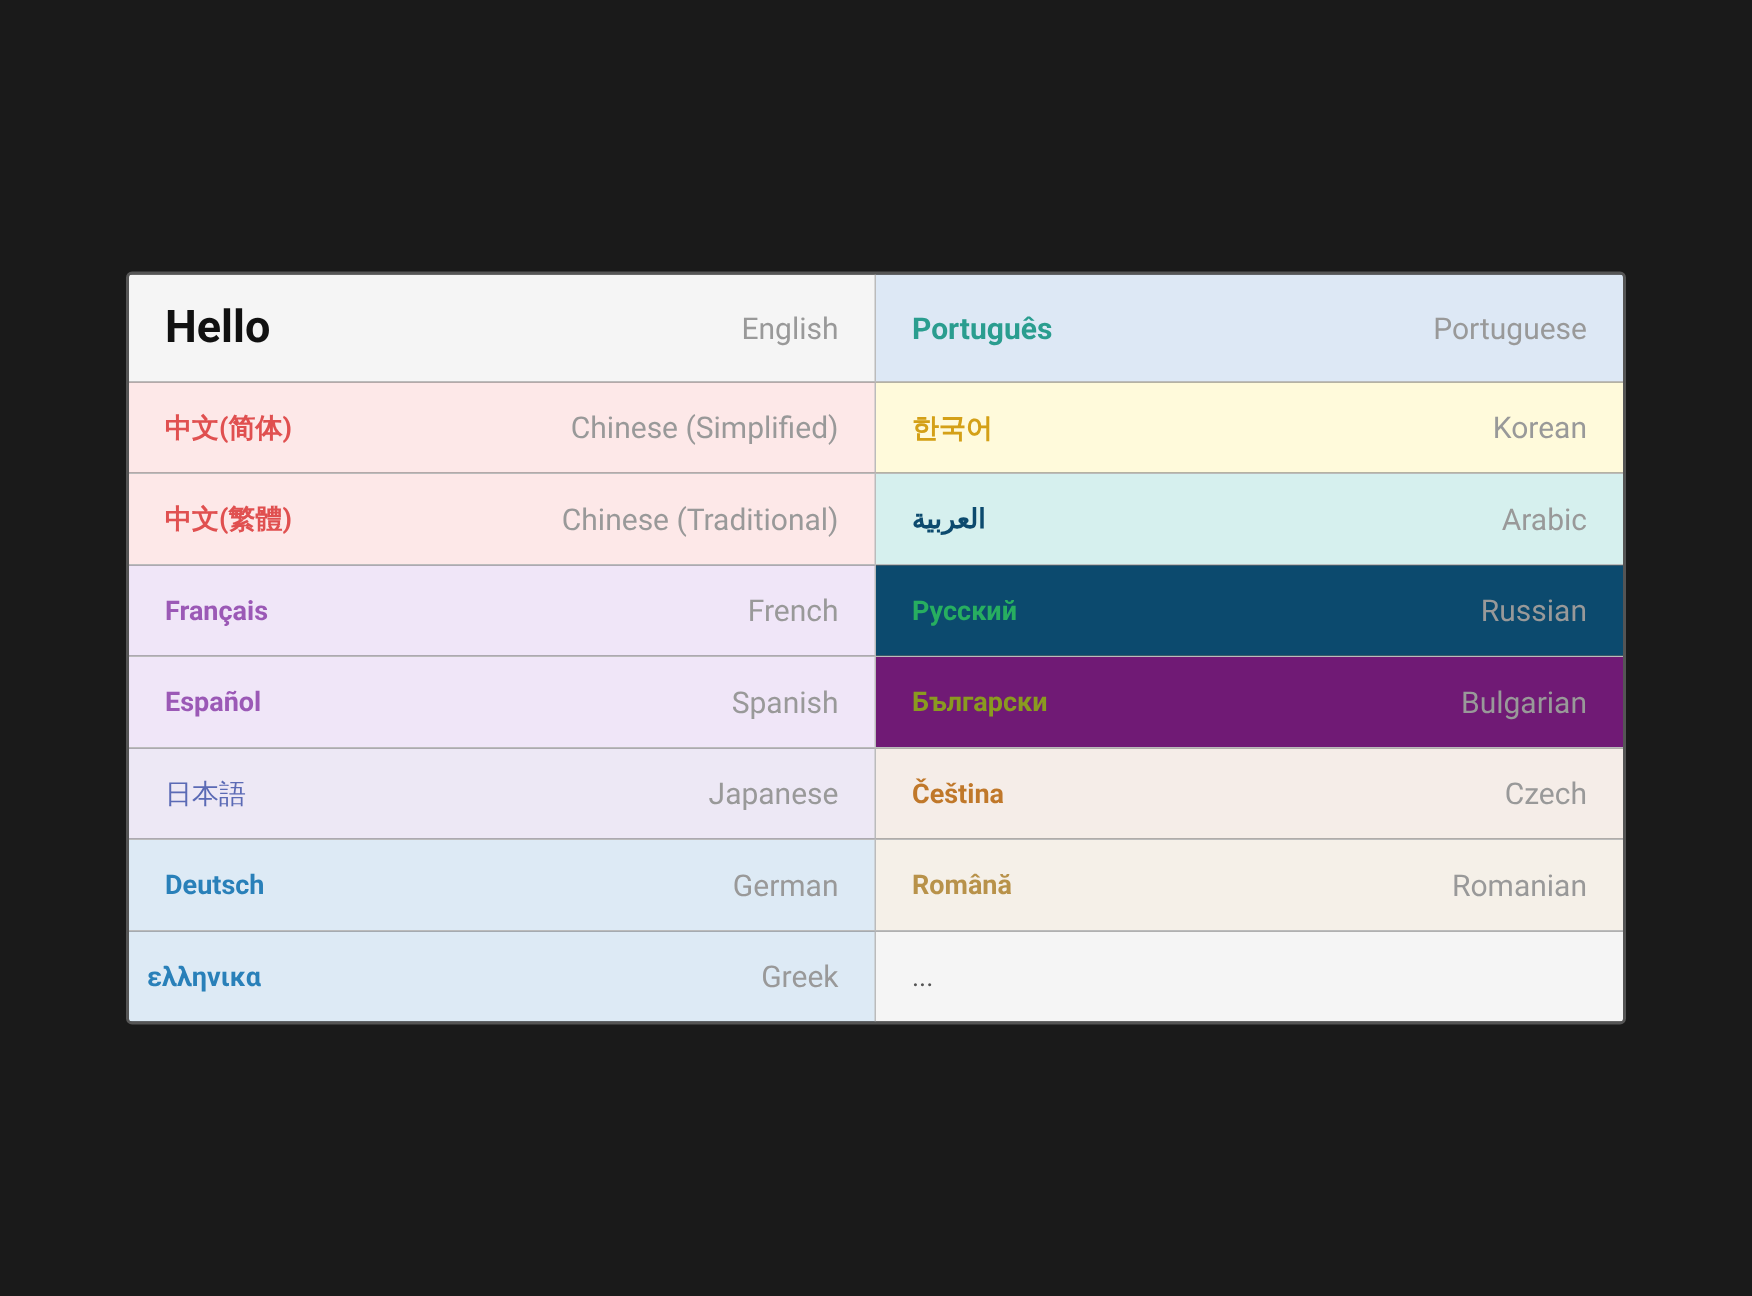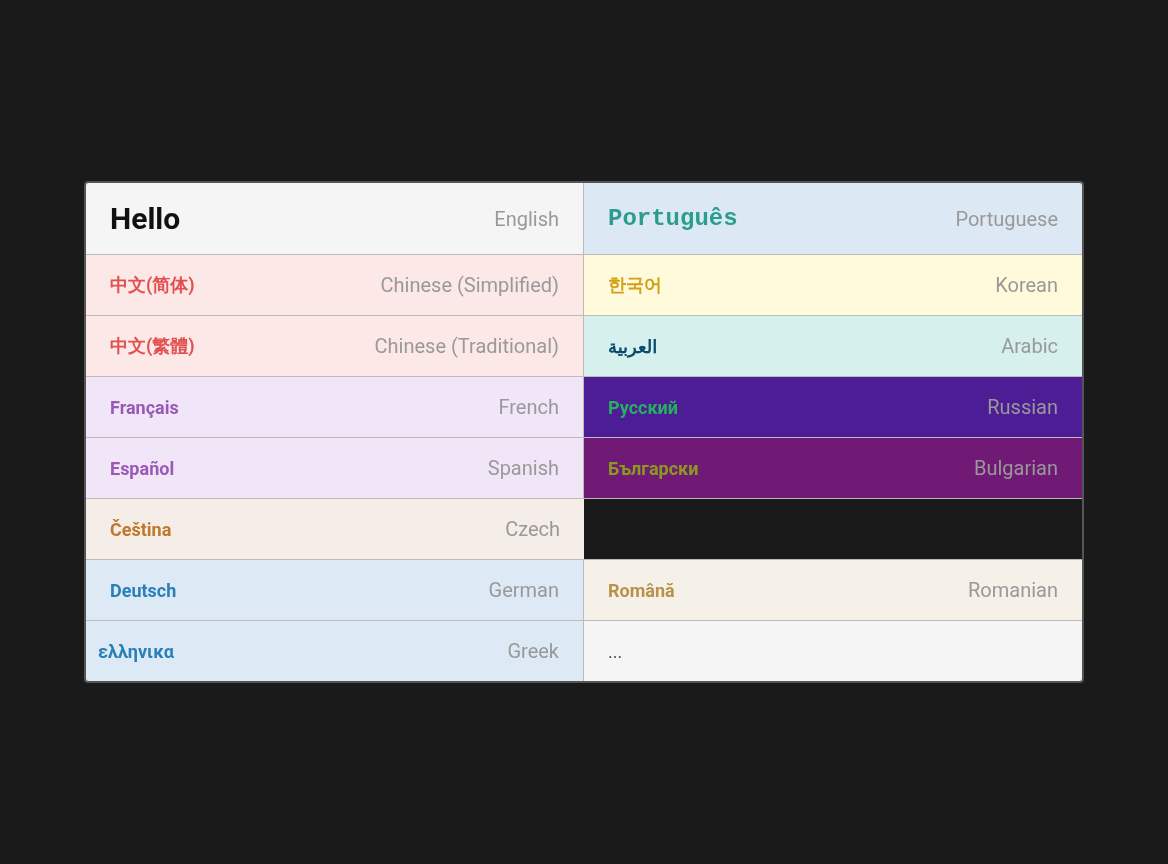--- a/index.html
+++ b/index.html
@@ -54,37 +54,37 @@
     .cell-english {
       font-size: 20px;
       color: #999;
       font-weight: 400;
     }
 
     
     .row-1 .cell-left { background-color: #f5f5f5; }
     .row-1 .cell-right { background-color: #dde8f5; }
     .row-1 .cell-left .cell-native { color: #111; font-size: 30px; }
-    .row-1 .cell-right .cell-native { color: #2a9d8f; font-size: 24px; font-family: Liberation Mono, monospace; }
+    .row-1 .cell-right .cell-native { color: #2a9d8f; font-size: 20px; }
 
     
     .row-2 .cell-left { background-color: #fde8e8; }
     .row-2 .cell-right { background-color: #fffadb; }
     .row-2 .cell-left .cell-native { color: #e05050; }
     .row-2 .cell-right .cell-native { color: #d4a017; }
 
     
     .row-3 .cell-left { background-color: #fde8e8; }
     .row-3 .cell-right { background-color: #d6f0ee; }
     .row-3 .cell-left .cell-native { color: #e05050; }
     .row-3 .cell-right .cell-native { color: #0c4a6e; }
 
     
     .row-4 .cell-left { background-color: #f0e6f8; }
-    .row-4 .cell-right { background-color: #4c1d95; gap: 24px; }
+    .row-4 .cell-right { background-color: #0c4a6e; gap: 24px; }
     .row-4 .cell-left .cell-native { color: #9b59b6; }
     .row-4 .cell-right .cell-native { color: #27ae60; }
 
     
     .row-5 .cell-left { background-color: #f0e6f8; }
     .row-5 .cell-right { background-color: #701a75; }
     .row-5 .cell-left .cell-native { color: #9b59b6; }
     .row-5 .cell-right .cell-native { color: #8a9a20; }
 
     
@@ -163,20 +163,24 @@
       <span class="cell-native">Español</span>
       <span class="cell-english">Spanish</span>
     </div>
     <div class="cell cell-right">
       <span class="cell-native">Български</span>
       <span class="cell-english">Bulgarian</span>
     </div>
   </div>
 
   <div class="table-row row-6">
+    <div class="cell cell-left">
+      <span class="cell-native">日本語</span>
+      <span class="cell-english">Japanese</span>
+    </div>
     <div class="cell cell-right">
       <span class="cell-native">Čeština</span>
       <span class="cell-english">Czech</span>
     </div>
   </div>
 
   <div class="table-row row-7">
     <div class="cell cell-left">
       <span class="cell-native">Deutsch</span>
       <span class="cell-english">German</span>

